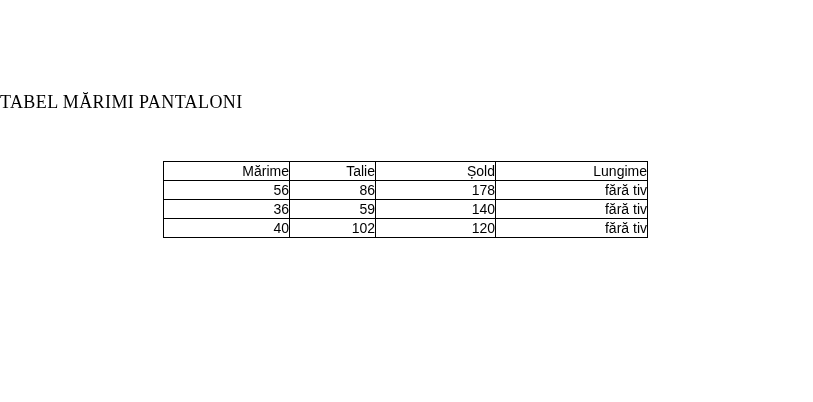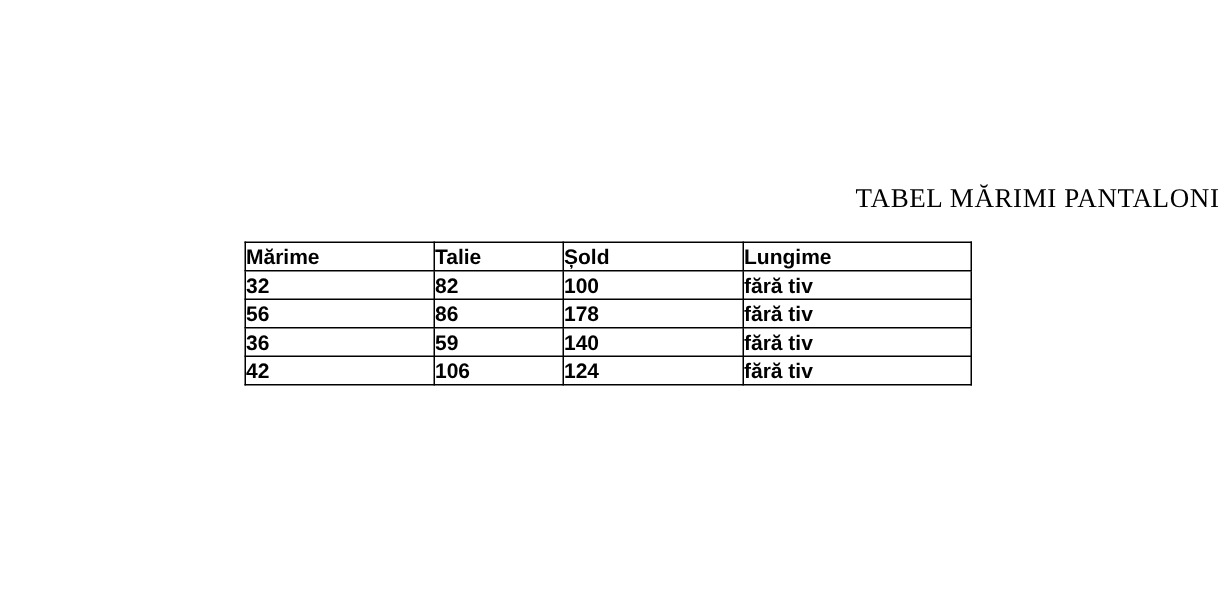--- a/index.html
+++ b/index.html
@@ -13,47 +13,46 @@
     height: 402px;
     background: #ffffff;
     overflow: hidden;
     color: #000000;
   }
   .doc-title {
     position: absolute;
     top: 92px;
     left: 0;
     width: 100%;
-    text-align: right;
+    text-align: left;
     font-family: "Liberation Serif", "DejaVu Serif", serif;
     font-size: 18px;
     letter-spacing: 0.4px;
     color: #000000;
     white-space: nowrap;
-    margin-top: 30px;
   }
   table.sizes {
     position: absolute;
     left: 163px;
     top: 161px;
     border-collapse: collapse;
     table-layout: fixed;
     font-family: "Liberation Sans", "DejaVu Sans", sans-serif;
     font-size: 14px;
     color: #000000;
   }
   table.sizes col.c0 { width: 126px; }
   table.sizes col.c1 { width: 86px; }
   table.sizes col.c2 { width: 120px; }
   table.sizes col.c3 { width: 152px; }
   table.sizes th, table.sizes td {
     border: 1px solid #000000;
-    text-align: left;
+    text-align: right;
     vertical-align: middle;
-    font-weight: bold;
+    font-weight: normal;
     padding: 0;
     height: 18px;
     line-height: 18px;
     overflow: hidden;
   }
 </style>
 </head>
 <body>
 
 <div class="page">
@@ -70,39 +69,33 @@
     <thead>
       <tr>
         <th>Mărime</th>
         <th>Talie</th>
         <th>Șold</th>
         <th>Lungime</th>
       </tr>
     </thead>
     <tbody>
       <tr>
-        <td>32</td>
-        <td>82</td>
-        <td>100</td>
-        <td>fără tiv</td>
-      </tr>
-      <tr>
         <td>56</td>
         <td>86</td>
         <td>178</td>
         <td>fără tiv</td>
       </tr>
       <tr>
         <td>36</td>
         <td>59</td>
         <td>140</td>
         <td>fără tiv</td>
       </tr>
       <tr>
-        <td>42</td>
-        <td>106</td>
-        <td>124</td>
+        <td>40</td>
+        <td>102</td>
+        <td>120</td>
         <td>fără tiv</td>
       </tr>
     </tbody>
   </table>
 
 </div>
 
 </body></html>

